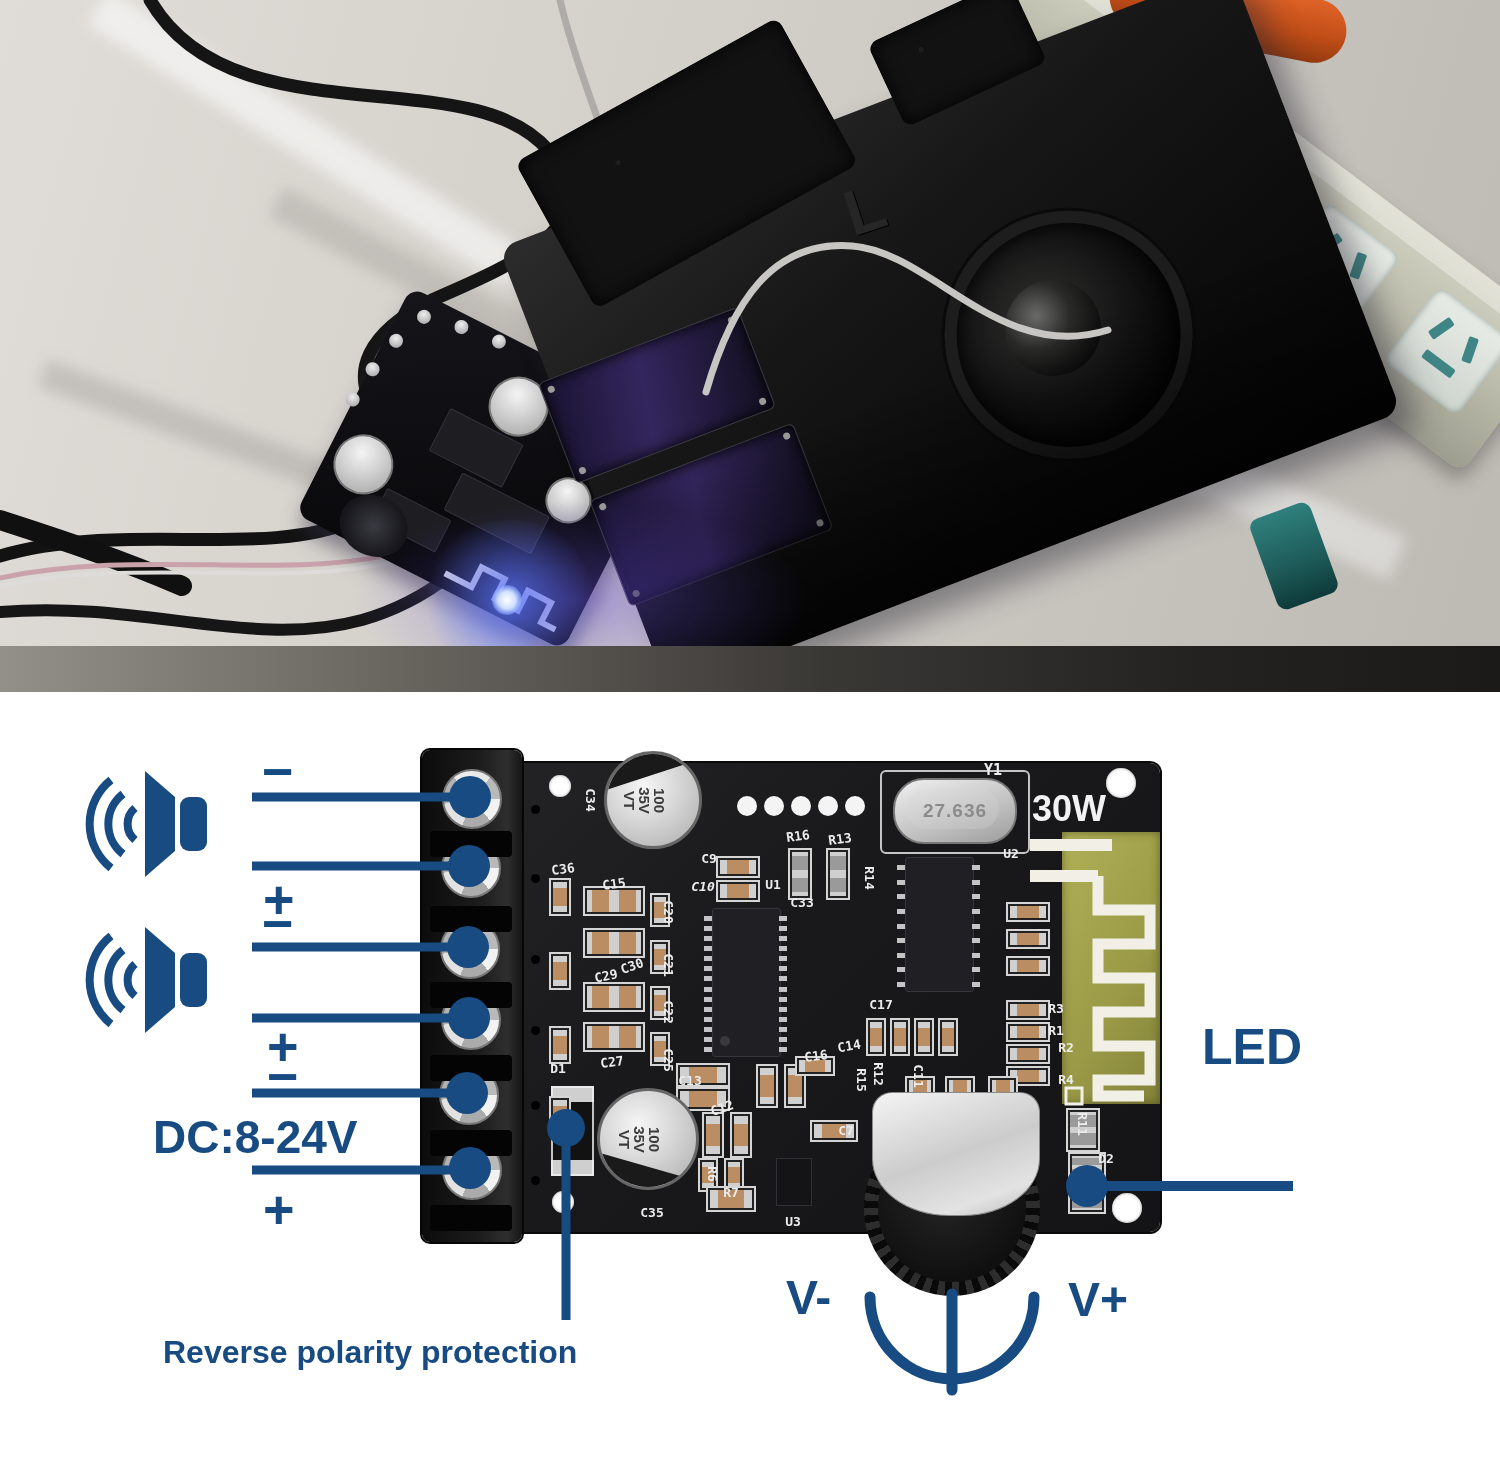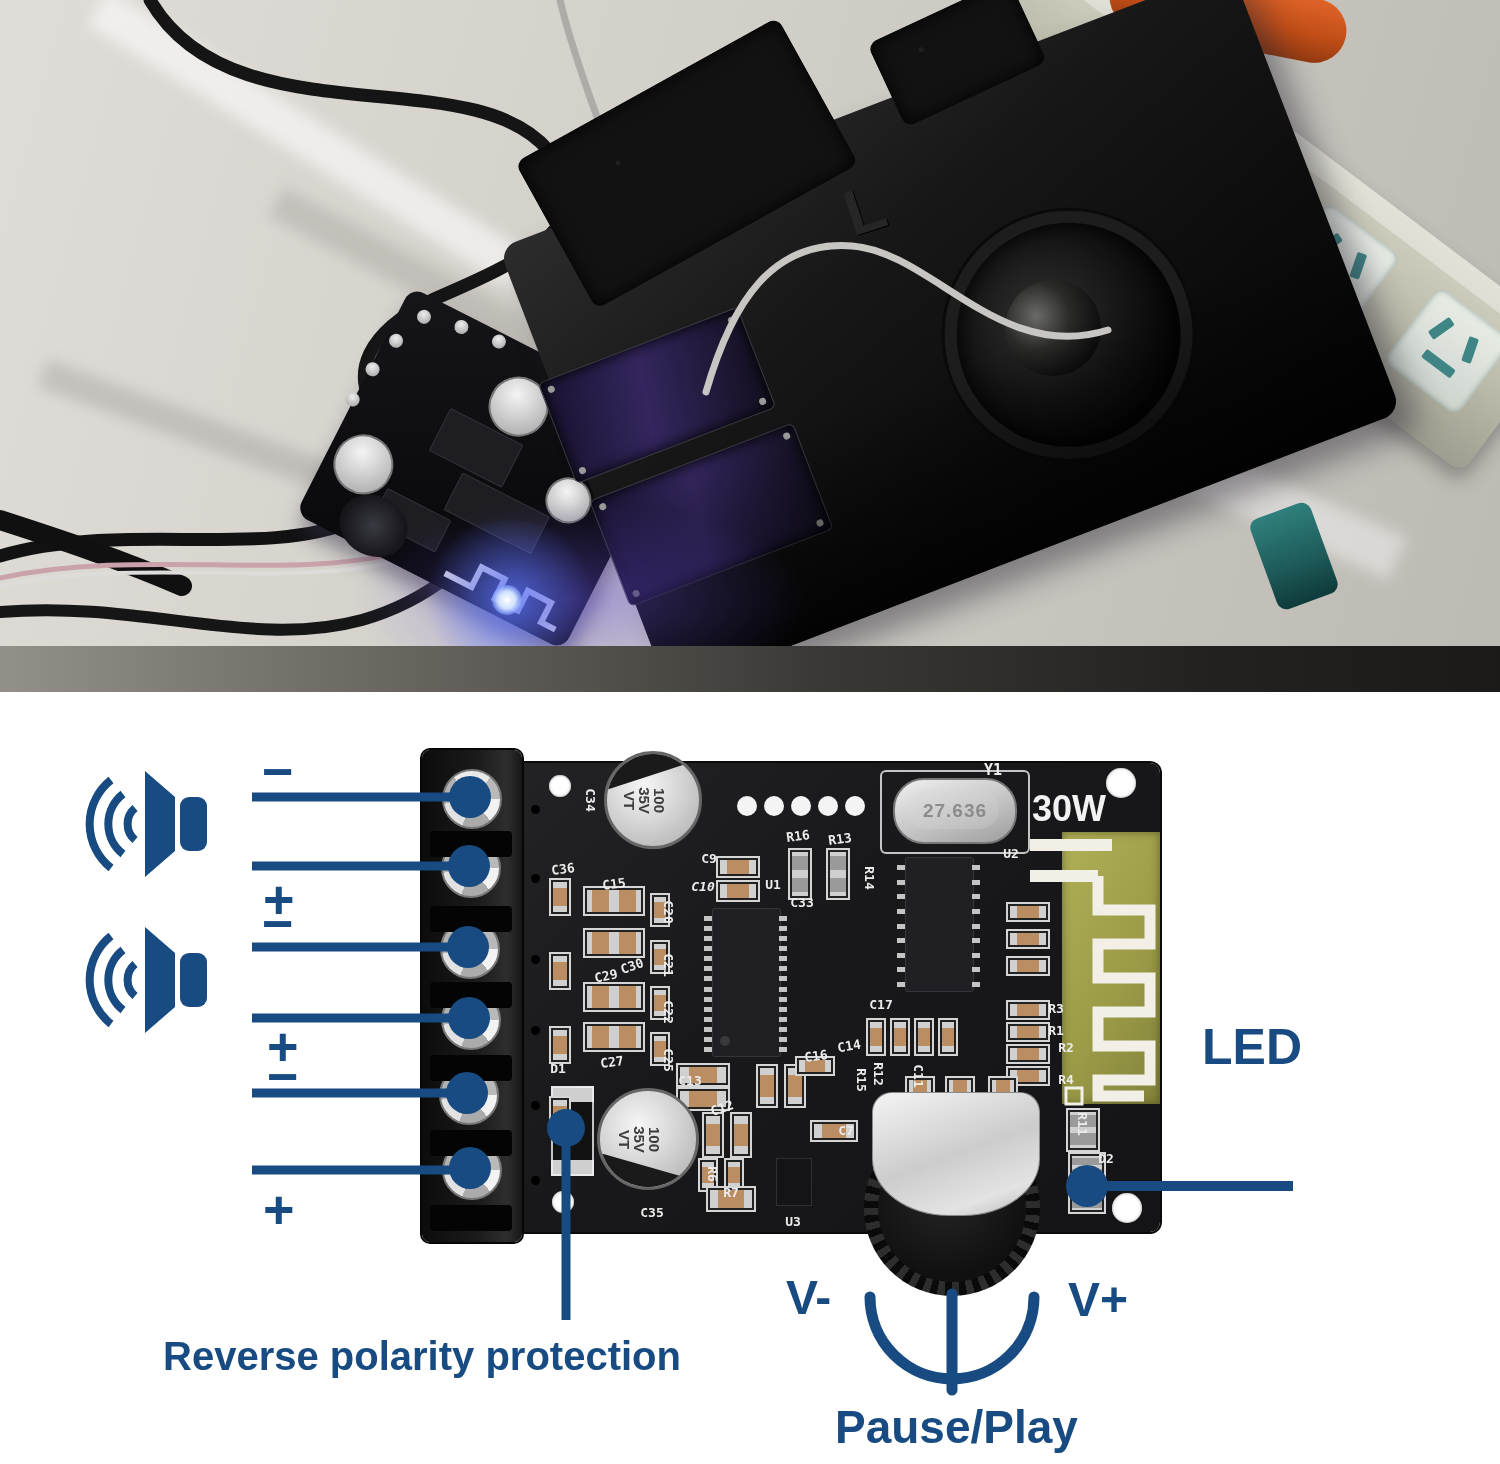--- a/index.html
+++ b/index.html
@@ -533,20 +533,20 @@
       <circle cx="1087" cy="494" r="21"></circle>
     </g>
   </svg>
 
   <div class="blue-label" style="left:262px;top:48px;font-size:54px;">−</div>
   <div class="blue-label" style="left:263px;top:176px;font-size:54px;">+</div>
   <div class="blue-label" style="left:262px;top:200px;font-size:54px;">−</div>
   <div class="blue-label" style="left:267px;top:323px;font-size:54px;">+</div>
   <div class="blue-label" style="left:267px;top:353px;font-size:54px;">−</div>
   <div class="blue-label" style="left:263px;top:486px;font-size:54px;">+</div>
-  <div class="blue-label" style="left:163px;top:642px;font-size:40px;">Reverse polarity protection</div>
+  <div class="blue-label" style="left:153px;top:418px;font-size:46px;">DC:8-24V</div>
+  <div class="blue-label" style="left:163px;top:642px;font-size:32px;">Reverse polarity protection</div>
   <div class="blue-label" style="left:1202px;top:326px;font-size:50px;">LED</div>
   <div class="blue-label" style="left:786px;top:578px;font-size:48px;">V-</div>
   <div class="blue-label" style="left:1068px;top:580px;font-size:48px;">V+</div>
-  <div class="blue-label" style="left:835px;top:708px;font-size:46px;">Pause/Play</div>
 </div>
 
 </div>
 
 </body></html>

